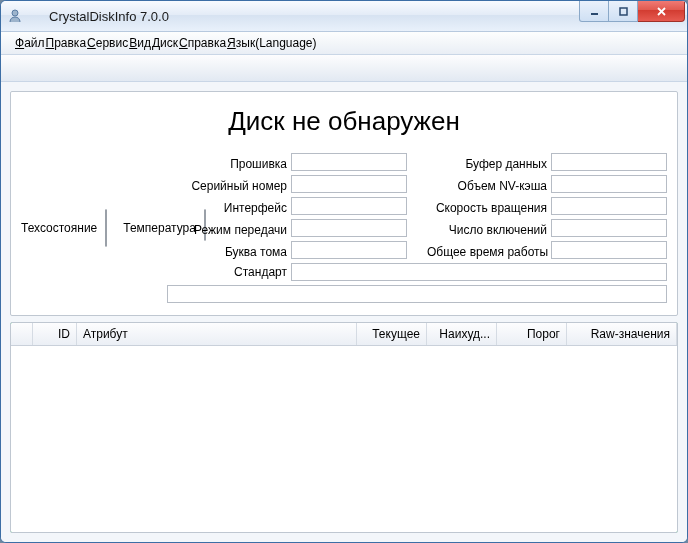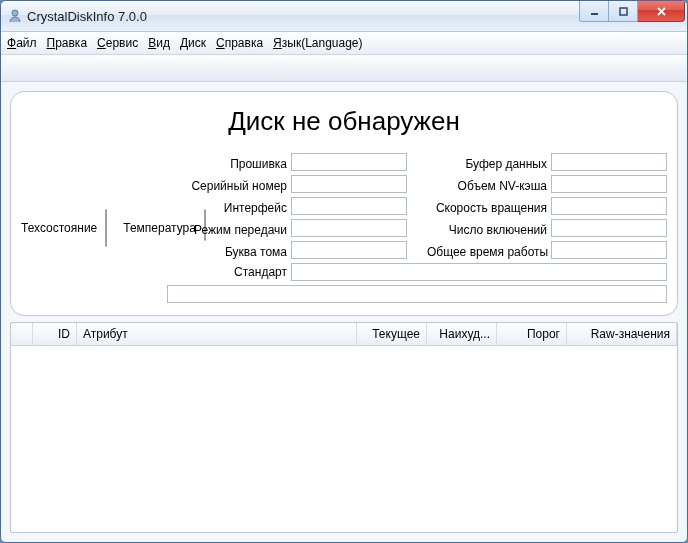--- a/index.html
+++ b/index.html
@@ -34,20 +34,21 @@
     border-bottom: 1px solid #b7c9de;
     position: relative;
   }
   .titlebar .app-icon {
     width: 16px; height: 16px;
     margin-right: 4px;
   }
   .titlebar .title-text {
     font-size: 13px;
     color: #1a1a1a;
+    margin-left: 22px;
   }
   .window-controls {
     position: absolute;
     right: 2px;
     top: 0;
     display: flex;
   }
   .wbtn {
     width: 28px;
     height: 20px;
@@ -71,22 +72,22 @@
   .wbtn.close svg { stroke: #fff; }
   .wbtn.min  { border-bottom-left-radius: 3px; }
 
   
   .menubar {
     height: 22px;
     background: linear-gradient(to bottom, #fdfefe, #e9eef5);
     border-bottom: 1px solid #c9d6e6;
     display: flex;
     align-items: center;
-    padding-left: 6px;
-    gap: 10px;
+    padding-left: 14px;
+    gap: 1px;
     font-size: 12px;
   }
   .menubar .menu-item {
     color: #000;
     cursor: default;
   }
   .menubar .menu-item .ul { text-decoration: underline; }
 
   
   .toolbar-strip {
@@ -101,21 +102,21 @@
     padding: 9px;
     background: #f3f6fa;
     display: flex;
     flex-direction: column;
     gap: 6px;
     box-sizing: border-box;
   }
   .top-panel {
     background: #fff;
     border: 1px solid #bfc7d1;
-    border-radius: 14px;
+    border-radius: 2px;
     padding: 10px 10px 12px 10px;
     display: flex;
     flex-direction: column;
     gap: 8px;
   }
   .heading {
     text-align: center;
     font-size: 26px;
     font-weight: 400;
     margin: 4px 0 8px 0;

